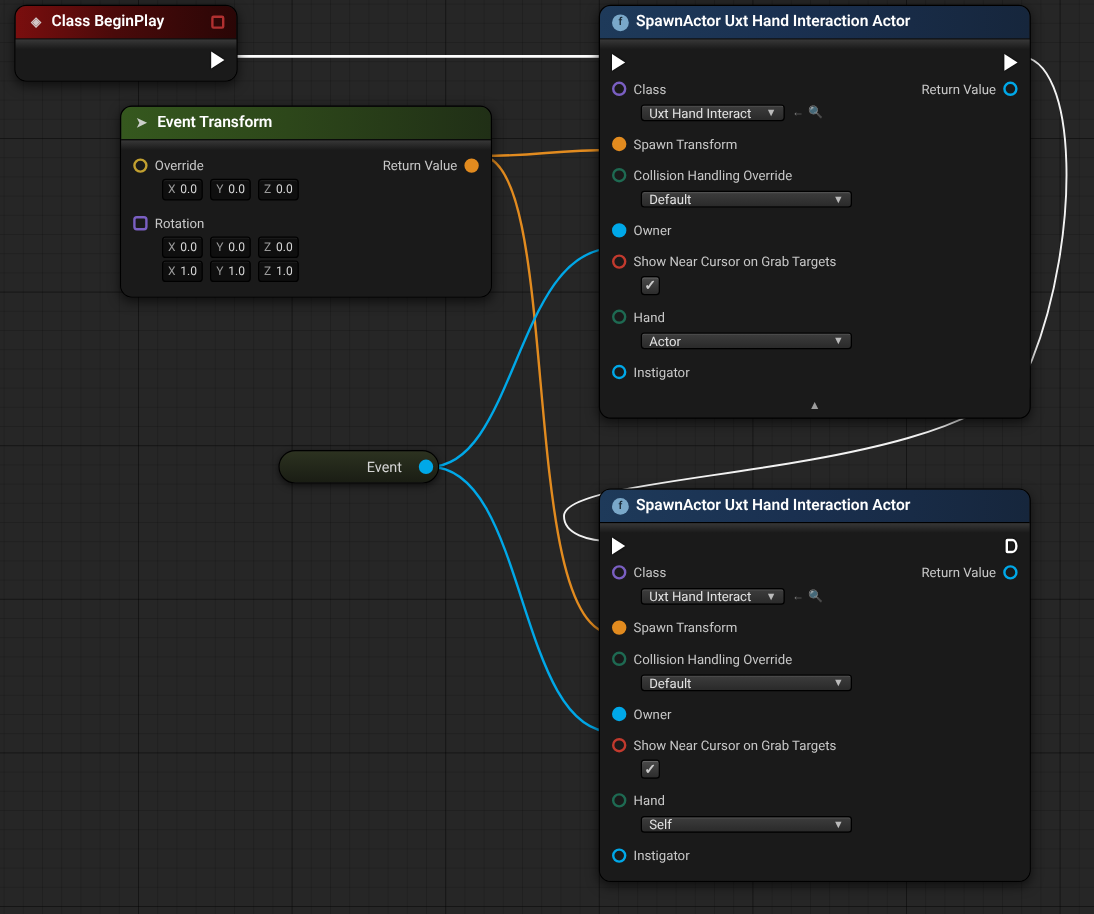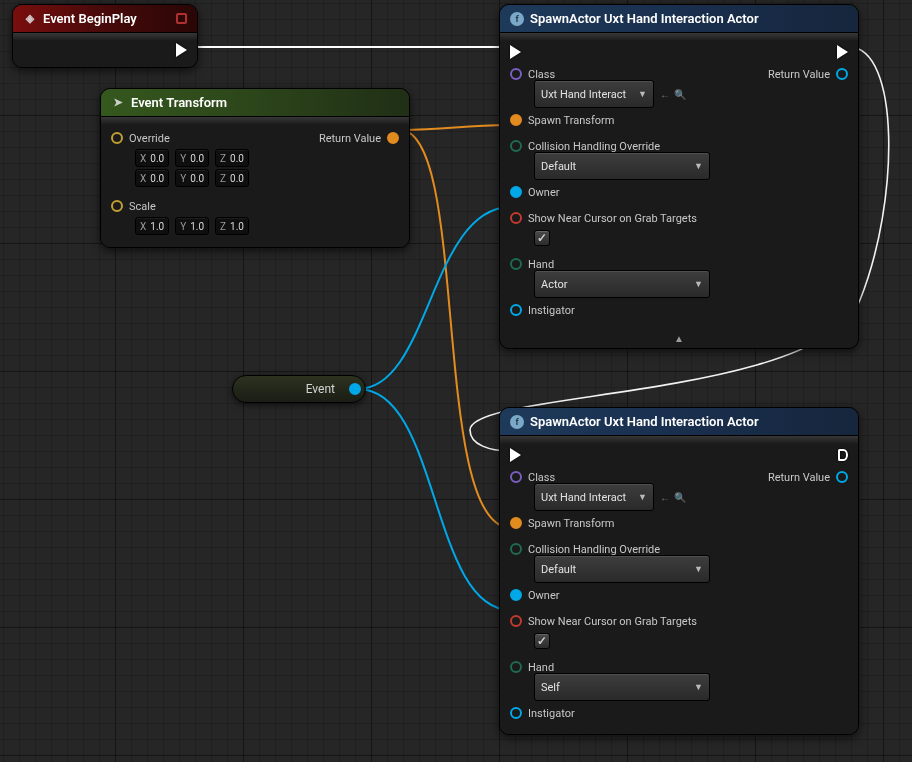--- a/index.html
+++ b/index.html
@@ -75,21 +75,21 @@
     display:inline-flex; align-items:center;
     background:#0f0f0f; border:1px solid #000; border-radius:3px;
     height:18px; padding:0 4px; color:#d8d8d8; font-size:10px;
     box-shadow: inset 0 1px 0 rgba(255,255,255,0.06);
   }
   .numbox .k { color:#9a9a9a; margin-right:4px; }
   .dropdown {
     display:inline-flex; align-items:center; justify-content:space-between;
     background: linear-gradient(180deg,#3d3d3d,#2a2a2a);
     border:1px solid #000; border-radius:3px;
-    height:28px; padding:0 6px; color:#e2e2e2; font-size:11px;
+    height:14px; padding:0 6px; color:#e2e2e2; font-size:11px;
     min-width:100px;
     box-shadow: inset 0 1px 0 rgba(255,255,255,0.1);
   }
   .dropdown .chev { margin-left:8px; font-size:9px; color:#bbb; }
   .checkbox {
     width:16px; height:16px; border:1px solid #000; border-radius:3px;
     background: linear-gradient(180deg,#4a4a4a,#2c2c2c);
     display:inline-flex; align-items:center; justify-content:center;
     color:#ccc; font-size:12px; font-weight:bold;
     box-shadow: inset 0 1px 0 rgba(255,255,255,0.15);
@@ -133,21 +133,21 @@
   <path d="M 400 130 C 470 130, 430 528, 511 528" stroke="#e28b1f" stroke-width="2" fill="none" stroke-linecap="round"></path>
 
   <path d="M 358 389 C 430 389, 430 207, 511 207" stroke="#00a8e8" stroke-width="2" fill="none" stroke-linecap="round"></path>
 
   <path d="M 358 389 C 440 389, 430 610, 511 610" stroke="#00a8e8" stroke-width="2" fill="none" stroke-linecap="round"></path>
 </svg>
 
 <div class="node" style="left:12px; top:4px; width:186px;">
   <div class="node-header hdr-red">
     <span class="mini-icon">◈</span>
-    <span>Event BeginPlay</span>
+    <span>Class BeginPlay</span>
     <span class="right">
         <span class="delegate-box"></span>
       </span>
   </div>
   <div class="body-grad" style="padding:6px 10px;">
     <div class="row">
       <span class="right">
         <span class="exec-pin out"></span>
       </span>
     </div>
@@ -177,40 +177,40 @@
       <span class="numbox">
           <span class="k">Y</span>
           <span>0.0</span>
         </span>
       <span class="numbox">
           <span class="k">Z</span>
           <span>0.0</span>
         </span>
     </div>
 
+    <div class="row label section" style="margin-top:10px;">
+      <span class="pin violet hollow" style="border-radius:3px"></span>
+      <span>Rotation</span>
+    </div>
     <div class="row">
       <span style="width:18px"></span>
       <span class="numbox">
           <span class="k">X</span>
           <span>0.0</span>
         </span>
       <span class="numbox">
           <span class="k">Y</span>
           <span>0.0</span>
         </span>
       <span class="numbox">
           <span class="k">Z</span>
           <span>0.0</span>
         </span>
     </div>
 
-    <div class="row label section" style="margin-top:10px;">
-      <span class="pin gold hollow"></span>
-      <span>Scale</span>
-    </div>
     <div class="row">
       <span style="width:18px"></span>
       <span class="numbox">
           <span class="k">X</span>
           <span>1.0</span>
         </span>
       <span class="numbox">
           <span class="k">Y</span>
           <span>1.0</span>
         </span>

